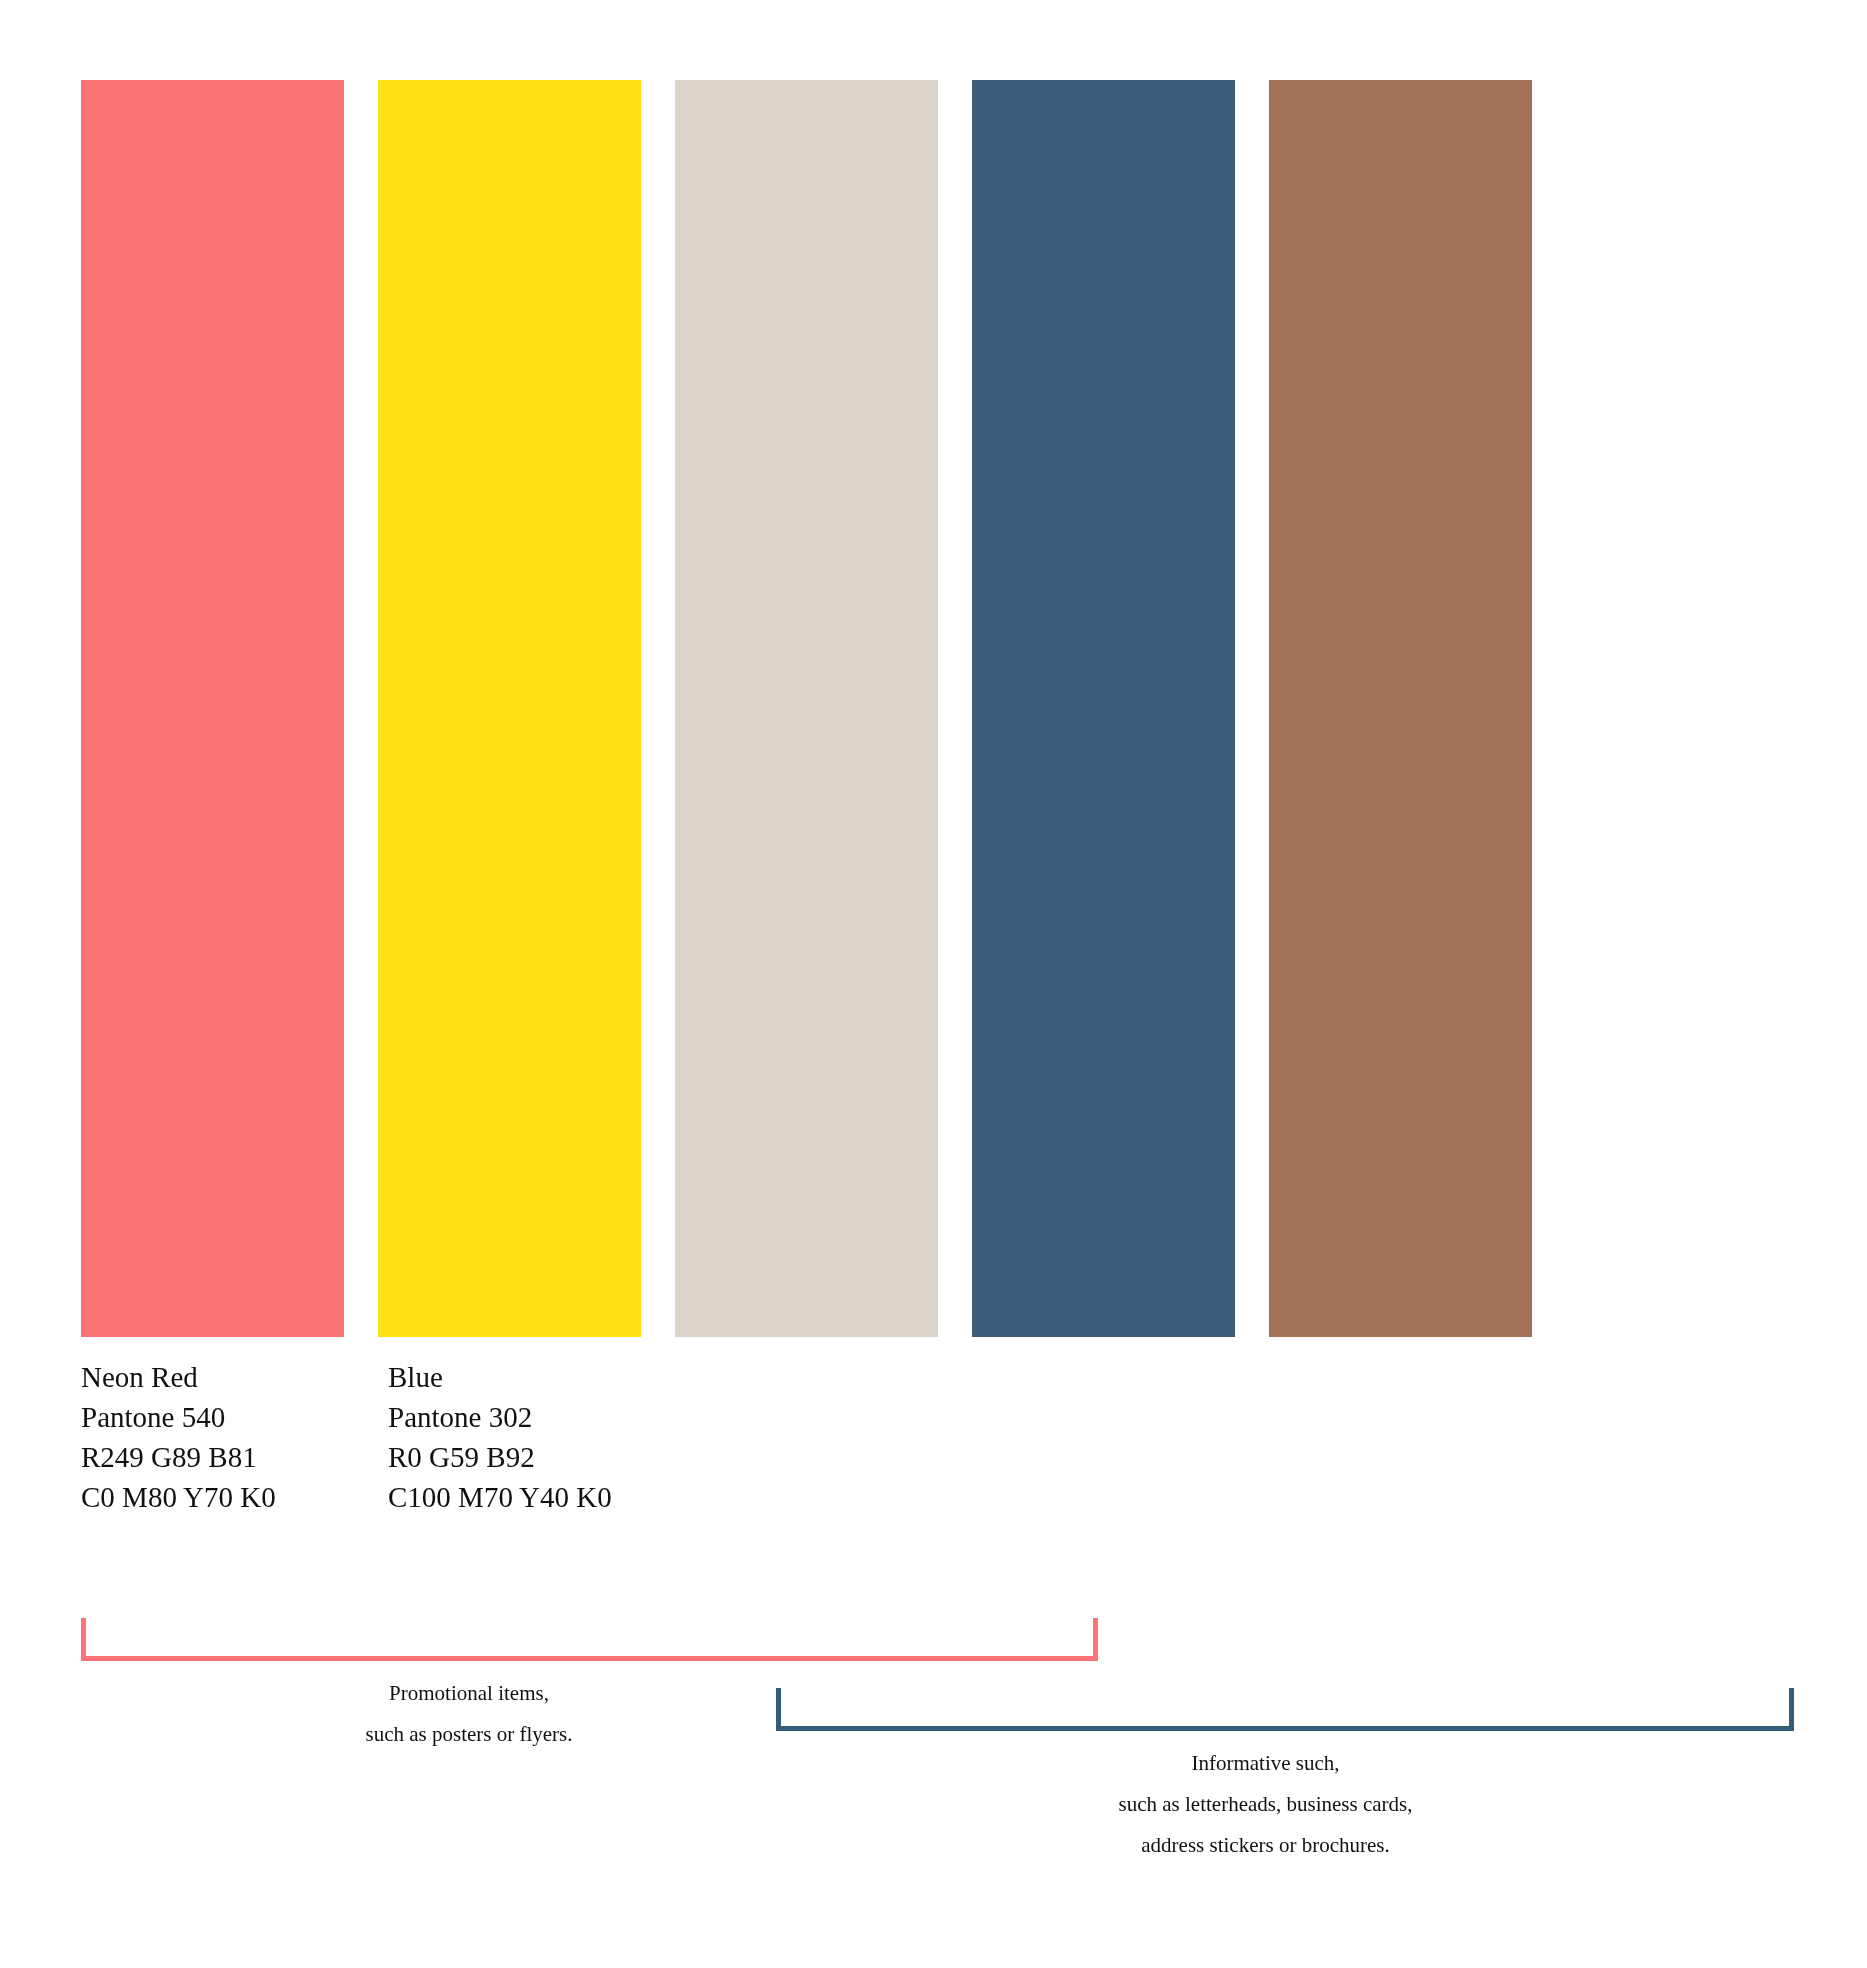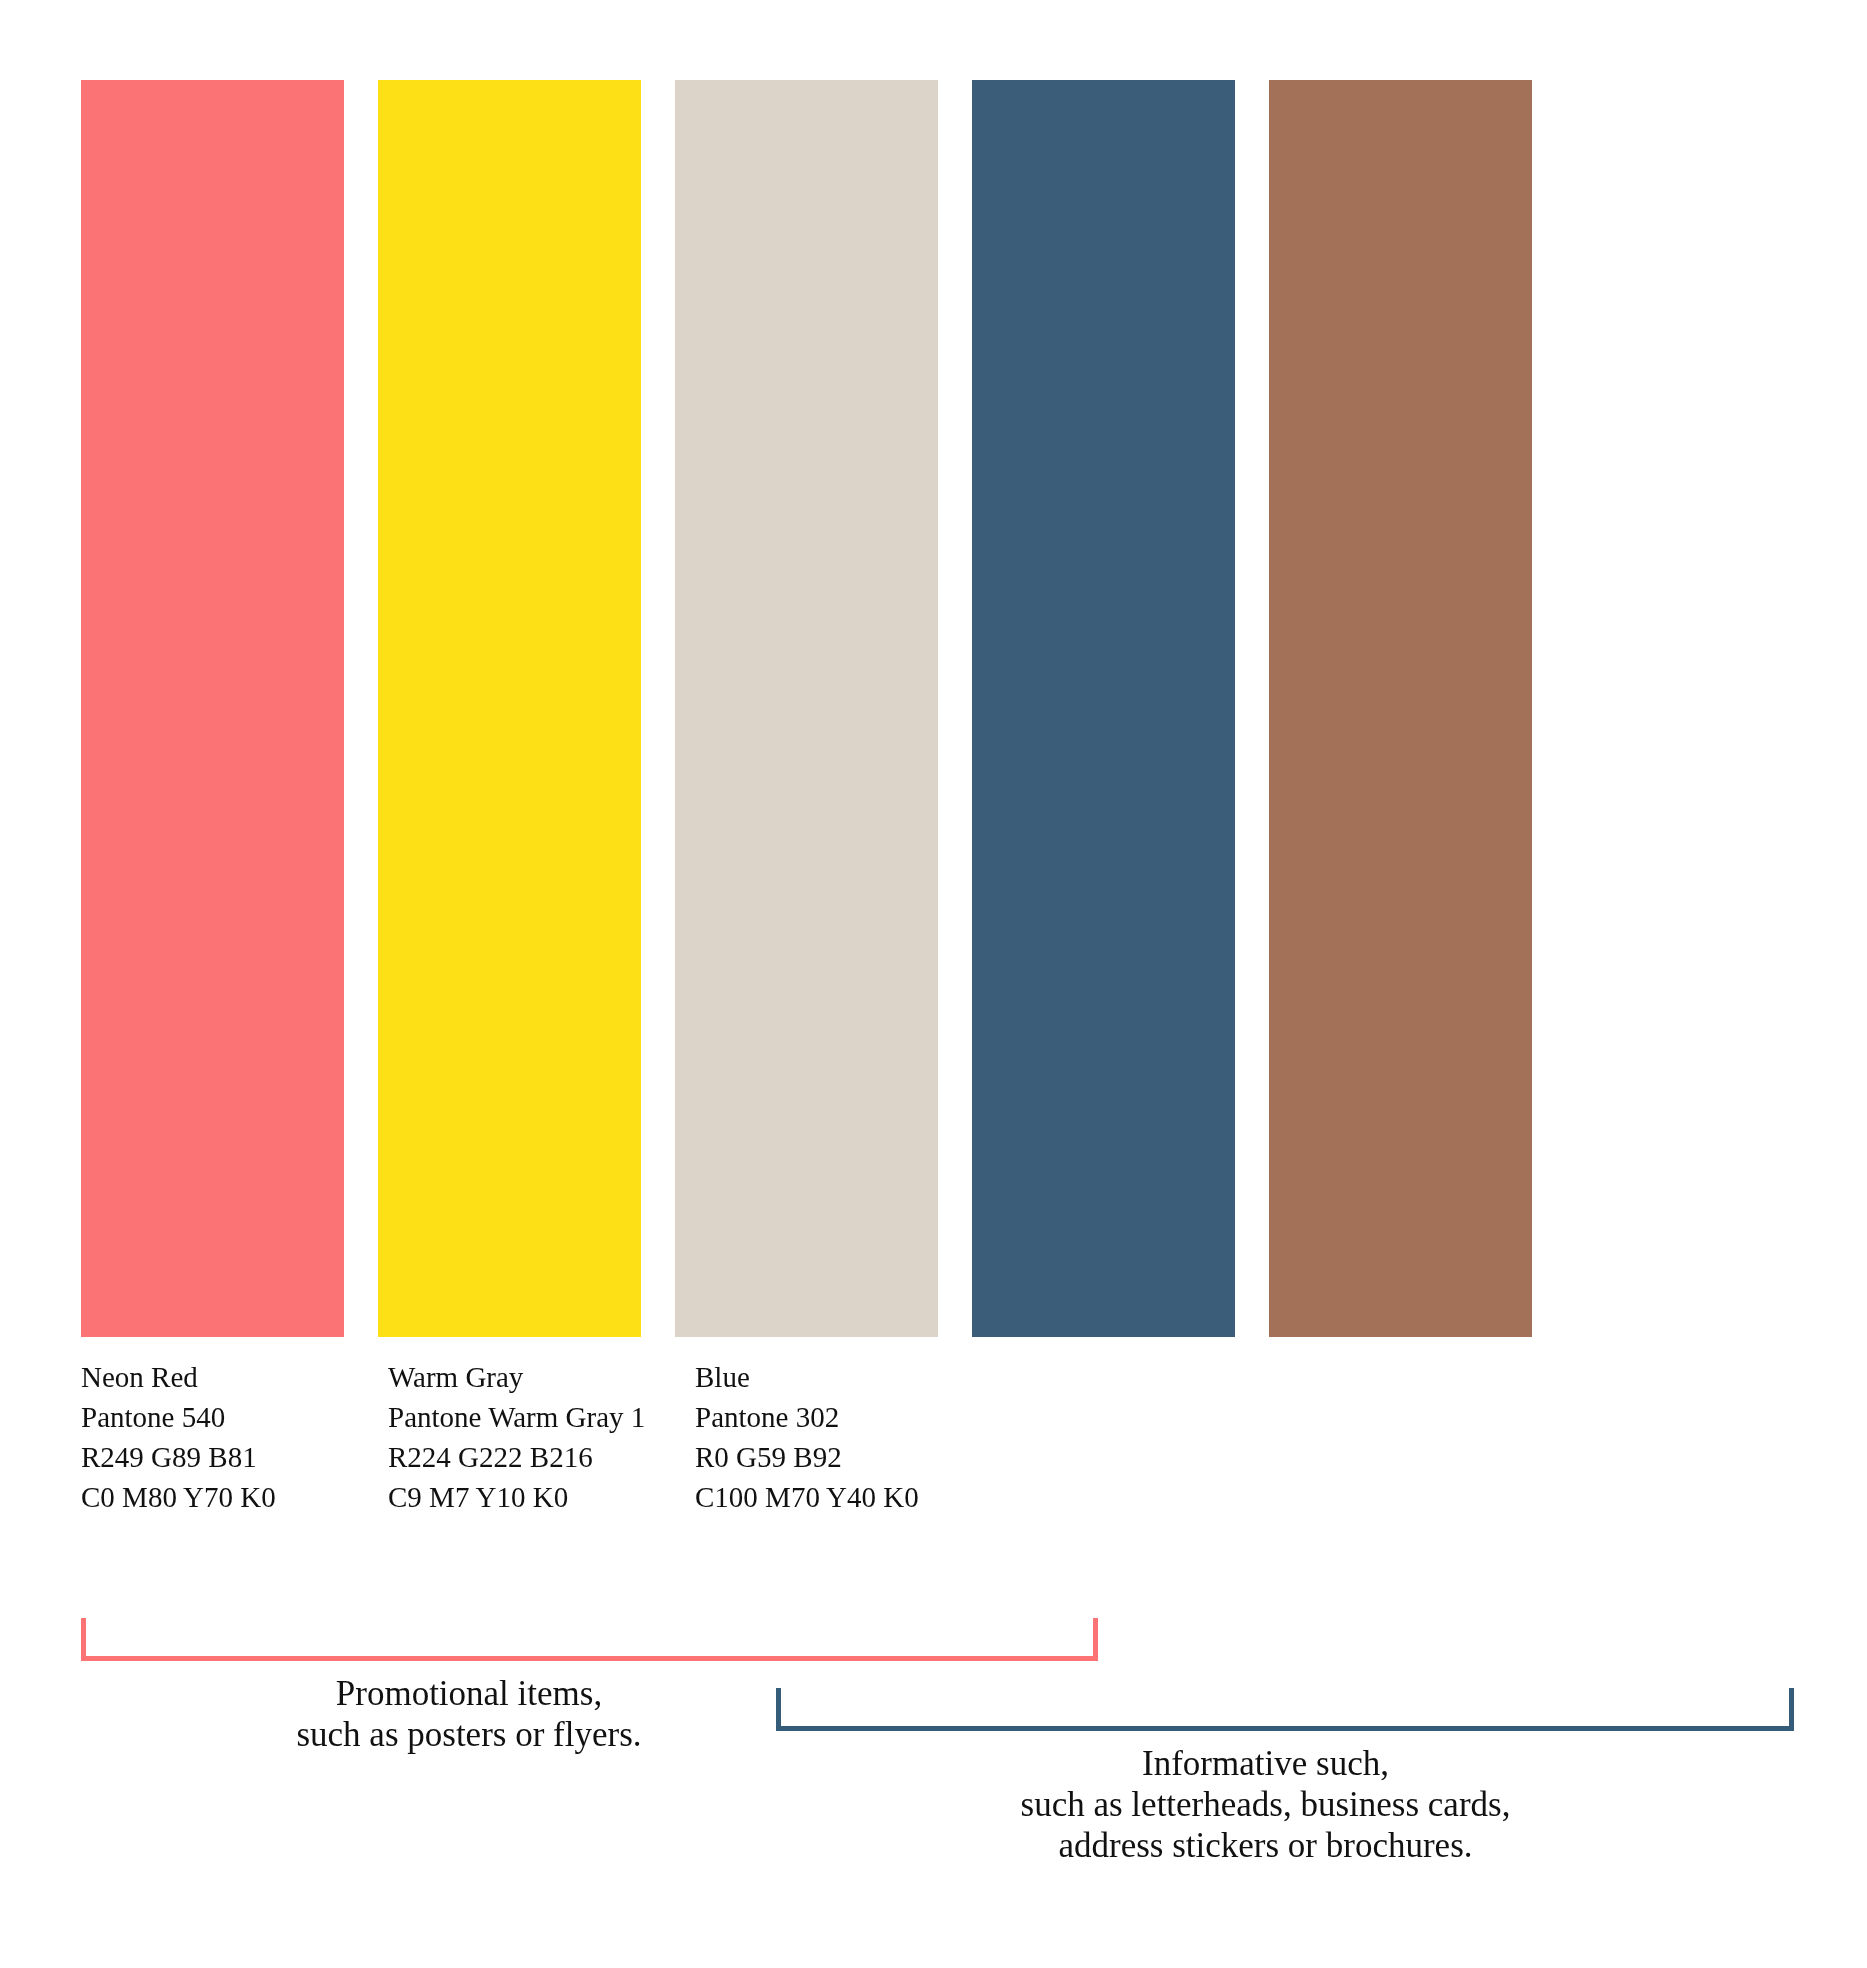--- a/index.html
+++ b/index.html
@@ -87,21 +87,21 @@
   #bracket-informative {
     left: 776px;
     top: 1688px;
     width: 1018px;
     height: 43px;
   }
 
   
   .caption {
     position: absolute;
-    font-size: 35px;
+    font-size: 21px;
     line-height: 41px;
     text-align: center;
     white-space: nowrap;
   }
   #caption-promotional {
     left: 272px;
     top: 1673px;
     width: 394px;
   }
   #caption-informative {
@@ -140,26 +140,20 @@
 <div id="label-row">
 
   <div class="label-col">
     <span class="label-line">Neon Red</span>
     <span class="label-line">Pantone 540</span>
     <span class="label-line">R249 G89 B81</span>
     <span class="label-line">C0 M80 Y70 K0</span>
   </div>
 
 
-  <div class="label-col">
-    <span class="label-line">Warm Gray</span>
-    <span class="label-line">Pantone Warm Gray 1</span>
-    <span class="label-line">R224 G222 B216</span>
-    <span class="label-line">C9 M7 Y10 K0</span>
-  </div>
 
   <div class="label-col">
     <span class="label-line">Blue</span>
     <span class="label-line">Pantone 302</span>
     <span class="label-line">R0 G59 B92</span>
     <span class="label-line">C100 M70 Y40 K0</span>
   </div>
 
 
 </div>

